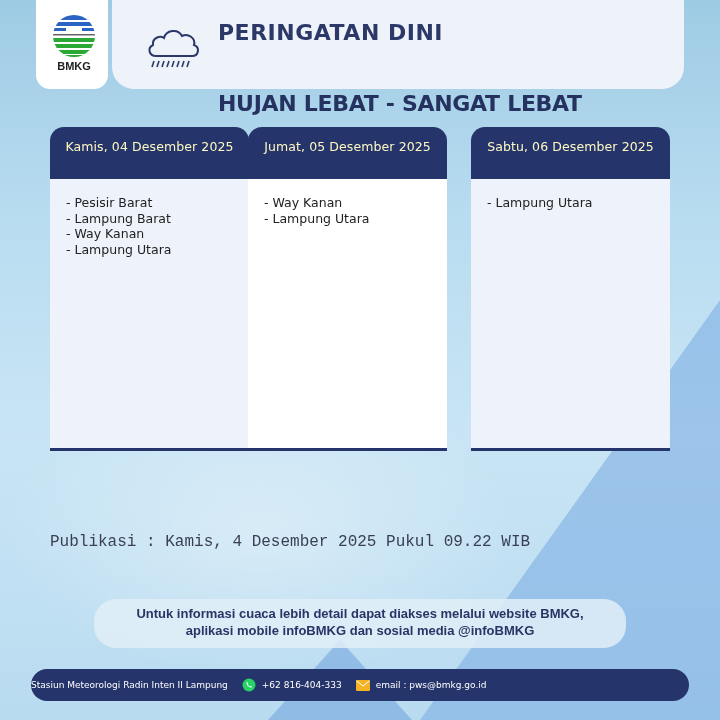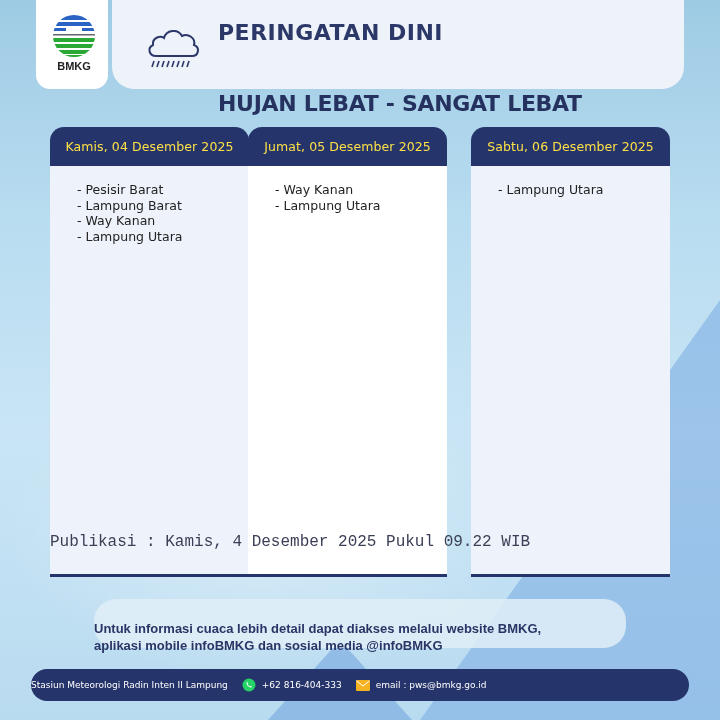--- a/index.html
+++ b/index.html
@@ -45,40 +45,40 @@
     }
     .title-line2 {
       position: absolute; left: 218px; top: 47px;
       font-family: "DejaVu Sans", sans-serif; font-size: 22px; font-weight: bold; color: #25315f;
       letter-spacing: -0.3px;
       margin-top: 44px;
     }
 
     .day-card { position: absolute; top: 127px; width: 199px; height: 388px; }
     .day-card .head {
-      height: 39px; background: #25346a; border-radius: 14px 14px 0 0;
-      color: #fde047; font-size: 12.5px; text-align: center; line-height: 39px;
+      height: 52px; background: #25346a; border-radius: 14px 14px 0 0;
+      color: #fef9c3; font-size: 12.5px; text-align: center; line-height: 39px;
       letter-spacing: 0.1px;
     }
     .day-card .body {
-      height: 408px; background: #eef3fb; padding: 16px 27px;
+      height: 269px; background: #eef3fb; padding: 16px 16px;
     }
     .day-card.mid .body { background: #ffffff; }
     .day-card .bar { height: 3px; background: #25346a; }
     .region { font-size: 12.5px; color: #222; line-height: 15.7px; }
 
     .pub {
       position: absolute; left: 50px; top: 533px; font-size: 16px; color: #3a3f55; font-family: Liberation Mono, monospace;
     }
 
     .info-pill {
       position: absolute; left: 94px; top: 599px; width: 532px; height: 49px;
       background: rgba(225,238,247,0.85); border-radius: 22px;
-      text-align: left; font-family: "Liberation Sans", sans-serif; font-weight: bold;
-      font-size: 13px; color: #2a3566; line-height: 16.5px; padding-top: 22px;
+      text-align: center; font-family: "Liberation Sans", sans-serif; font-weight: bold;
+      font-size: 13px; color: #2a3566; line-height: 16.5px; padding-top: 7px;
     }
 
     .footer {
       position: absolute; left: 31px; top: 669px; width: 658px; height: 32px;
       background: #25346a; border-radius: 16px;
       display: flex; align-items: center; justify-content: flex-start;
       color: #ffffff; font-size: 9px; gap: 0;
     }
     .footer .sep { width: 14px; }
     .wa-icon { width: 14px; height: 14px; margin-right: 6px; }

